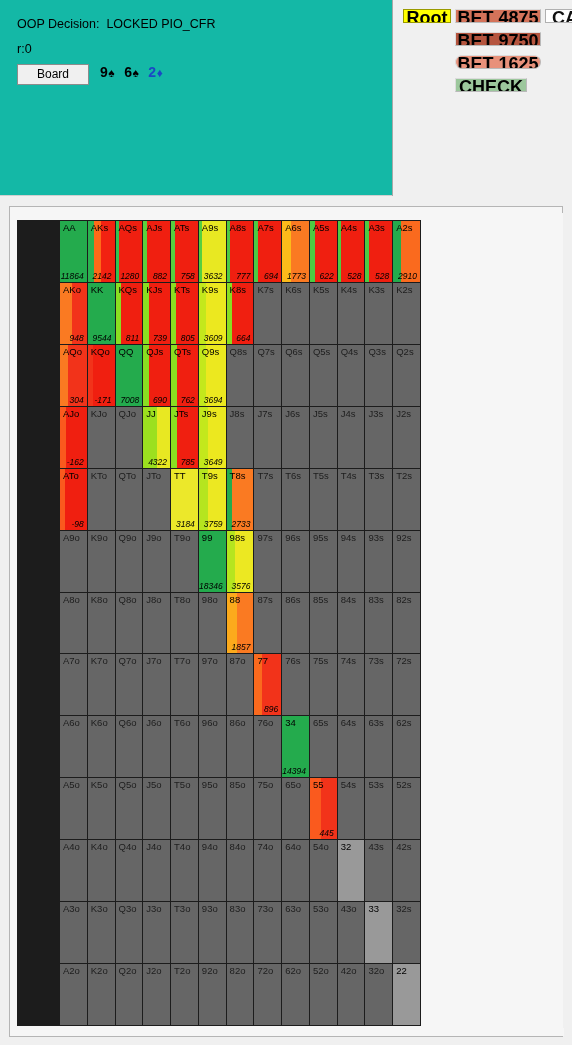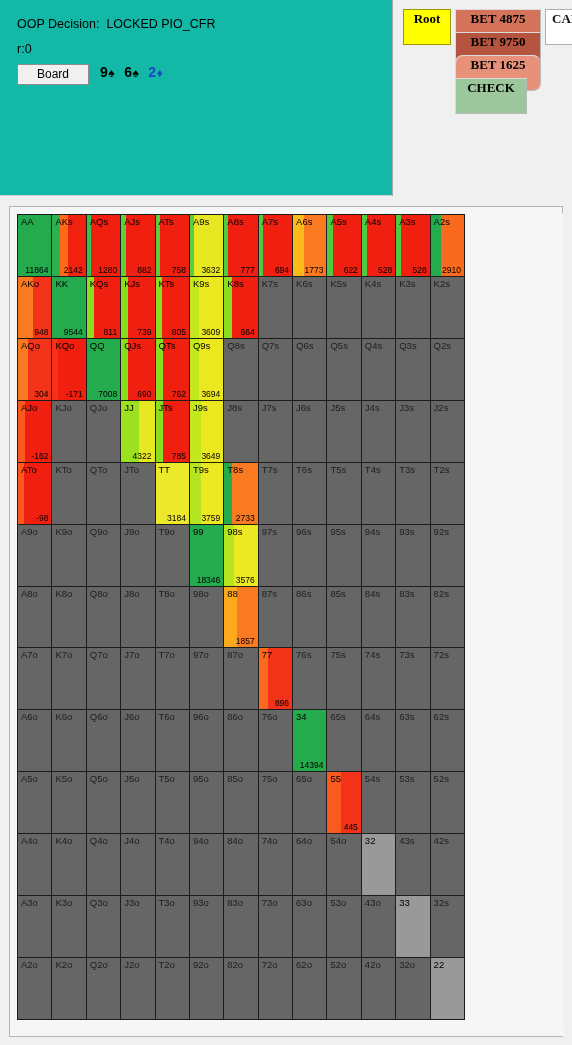--- a/index.html
+++ b/index.html
@@ -50,68 +50,69 @@
     background: #d0d0d0;
   }
 
   
   #tree-panel {
     position: absolute; left: 392px; top: 0; width: 180px; height: 196px;
     background: #f0f0f0; border-left: 1px solid #a8a8a8;
   }
   #tree-panel-inner { position: relative; width: 100%; height: 100%; }
   .node-btn {
-    position: absolute; height: 36px; line-height: 17px;
-    text-align: center; font-size: 13px; font-weight: bold;
+    position: absolute; height: 14px; line-height: 17px;
+    text-align: center; font-size: 18px; font-weight: bold;
     border: 1px solid #b9b9b9; border-top-color: #dcdcdc; border-left-color:#dcdcdc;
     color: #000; white-space: nowrap; overflow: hidden;
-    font-family: Liberation Serif, serif;
+    font-family: Liberation Sans, sans-serif;
   }
   #node-root { left: 10px; top: 9px; width: 48px; background: #ffff00; border-color:#9a9a00; }
   #node-bet1 { left: 62px; top: 9px; width: 86px; background: #d4735a; }
   #node-call { left: 152px; top: 9px; width: 44px; background: #ffffff; border-color:#b0b0b0; color:#111; text-align:left; padding-left:6px; }
   #node-bet2 { left: 62px; top: 32px; width: 86px; background: #b5553f; }
   #node-bet3 { left: 62px; top: 55px; width: 86px; background: #e8917a; border-radius: 8px; }
   #node-check{ left: 62px; top: 78px; width: 72px; background: #9cc79c; }
 
   
   #grid-frame {
     position: absolute; left: 9px; top: 206px;
     width: 554px; height: 831px;
     background: #f6f6f6;
     border: 1px solid #b5b5b5;
   }
   #grid {
-    position: absolute; left: 7px; top: 7px;
-    width: 448px; height: 806px;
+    position: absolute; left: 7px; top: 13px;
+    width: 404px; height: 806px;
     display: grid;
     grid-template-columns: repeat(13, 1fr);
     grid-template-rows: repeat(13, 1fr);
     background: #1c1c1c;
     gap: 1px;
     border: 1px solid #1c1c1c;
+    padding-left: 42px;
   }
   .cell {
     position: relative; overflow: hidden;
     background: #666666;
   }
   .bands { position: absolute; inset: 0; display: flex; }
   .band { height: 100%; }
   .cell-label {
     position: absolute; left: 3px; top: 1px;
     font-size: 9.5px; color: #000; line-height: 11px;
     font-family: "Liberation Sans", sans-serif;
     z-index: 2; white-space: nowrap;
   }
   .cell.gray .cell-label { color: #1d1d1d; }
   .cell-ev {
     position: absolute; right: 3px; bottom: 1px;
     font-size: 8.5px; color: #000; line-height: 10px;
     font-family: "Liberation Sans", sans-serif;
-    z-index: 2; white-space: nowrap;
+    z-index: 2; white-space: nowrap; font-style: italic;
   }
   #grid-bottom-strip {
     position: absolute; left: 0; bottom: 0; width: 554px; height: 8px;
     background: #f6f6f6;
   }
   #bottom-area {
     position: absolute; left: 0; top: 1037px; width: 572px; height: 8px;
     background: #f0f0f0;
   }
   .scroll-gutter {

